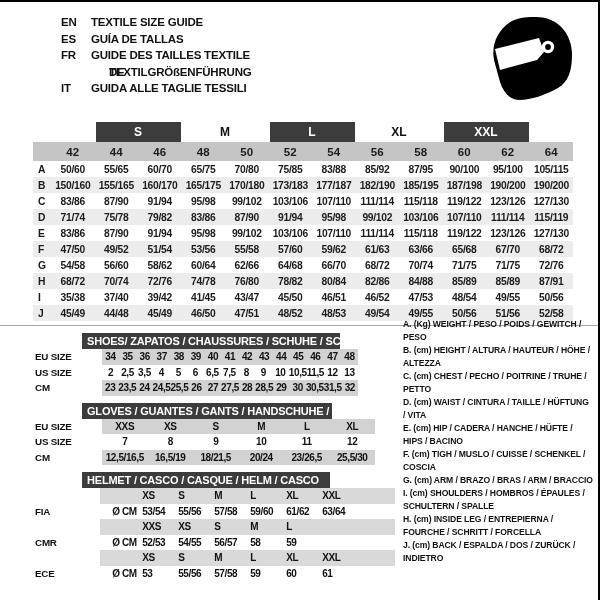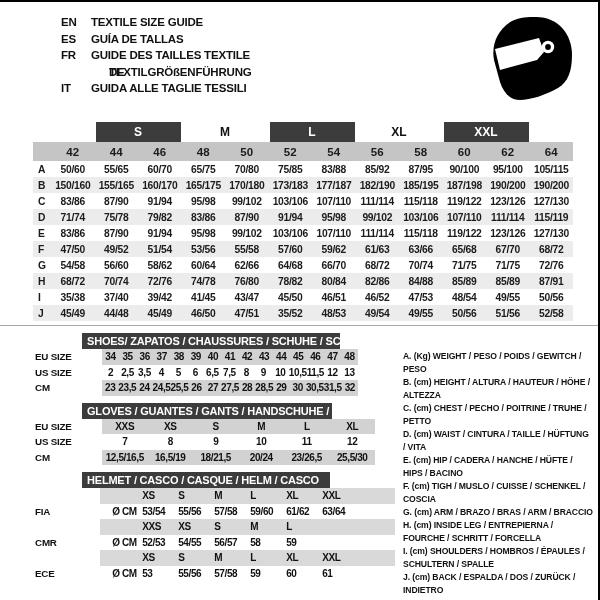--- a/index.html
+++ b/index.html
@@ -54,21 +54,21 @@
          text-align:center; white-space:nowrap; }
   .banded { background:#d2d2d2; }
   #shoes .band  { width:256px; grid-template-columns:repeat(15,1fr); }
   #gloves .band { width:273px; grid-template-columns:repeat(6,1fr); }
   #helmet .band { width:303px; grid-template-columns:42px repeat(6,36px) 1fr; }
   #helmet .band .cell { text-align:left; }
   #helmet .band .unit { padding-left:12px; }
   #helmet .banded { background:#d9d9d9; }
 
   
-  #legend { position:absolute; left:403px; top:348px; width:190px; }
+  #legend { position:absolute; left:403px; top:316px; width:190px; }
   .legend-item { font-weight:bold; font-size:8.6px; line-height:13px;
          letter-spacing:-0.1px; color:#111; }
 </style>
 </head>
 <body>
 
 <div id="page">
 
   <div id="lang-block">
       <div class="lang-row">
@@ -260,21 +260,21 @@
           <div class="cell">49/55</div>
           <div class="cell">50/56</div>
         </div>
         <div class="trow t-grid stripe">
           <div class="cell key">J</div>
           <div class="cell">45/49</div>
           <div class="cell">44/48</div>
           <div class="cell">45/49</div>
           <div class="cell">46/50</div>
           <div class="cell">47/51</div>
-          <div class="cell">35/52</div>
+          <div class="cell">48/52</div>
           <div class="cell">48/53</div>
           <div class="cell">49/54</div>
           <div class="cell">49/55</div>
           <div class="cell">50/56</div>
           <div class="cell">51/56</div>
           <div class="cell">52/58</div>
         </div>
       </div>
   </div>
 
@@ -464,18 +464,18 @@
   </div>
 
   <div id="legend">
       <div class="legend-item">A. (Kg) WEIGHT / PESO / POIDS / GEWITCH / PESO</div>
       <div class="legend-item">B. (cm) HEIGHT / ALTURA / HAUTEUR / HÖHE / ALTEZZA</div>
       <div class="legend-item">C. (cm) CHEST / PECHO / POITRINE / TRUHE / PETTO</div>
       <div class="legend-item">D. (cm) WAIST / CINTURA / TAILLE / HÜFTUNG / VITA</div>
       <div class="legend-item">E. (cm) HIP / CADERA / HANCHE / HÜFTE / HIPS / BACINO</div>
       <div class="legend-item">F. (cm) TIGH / MUSLO / CUISSE / SCHENKEL / COSCIA</div>
       <div class="legend-item">G. (cm) ARM / BRAZO / BRAS / ARM / BRACCIO</div>
+      <div class="legend-item">I. (cm) SHOULDERS / HOMBROS / ÉPAULES / SCHULTERN / SPALLE</div>
       <div class="legend-item">H. (cm) INSIDE LEG / ENTREPIERNA / FOURCHE / SCHRITT / FORCELLA</div>
-      <div class="legend-item">I. (cm) SHOULDERS / HOMBROS / ÉPAULES / SCHULTERN / SPALLE</div>
       <div class="legend-item">J. (cm) BACK / ESPALDA / DOS / ZURÜCK / INDIETRO</div>
     </div>
 
 </div>
 
 </body></html>

